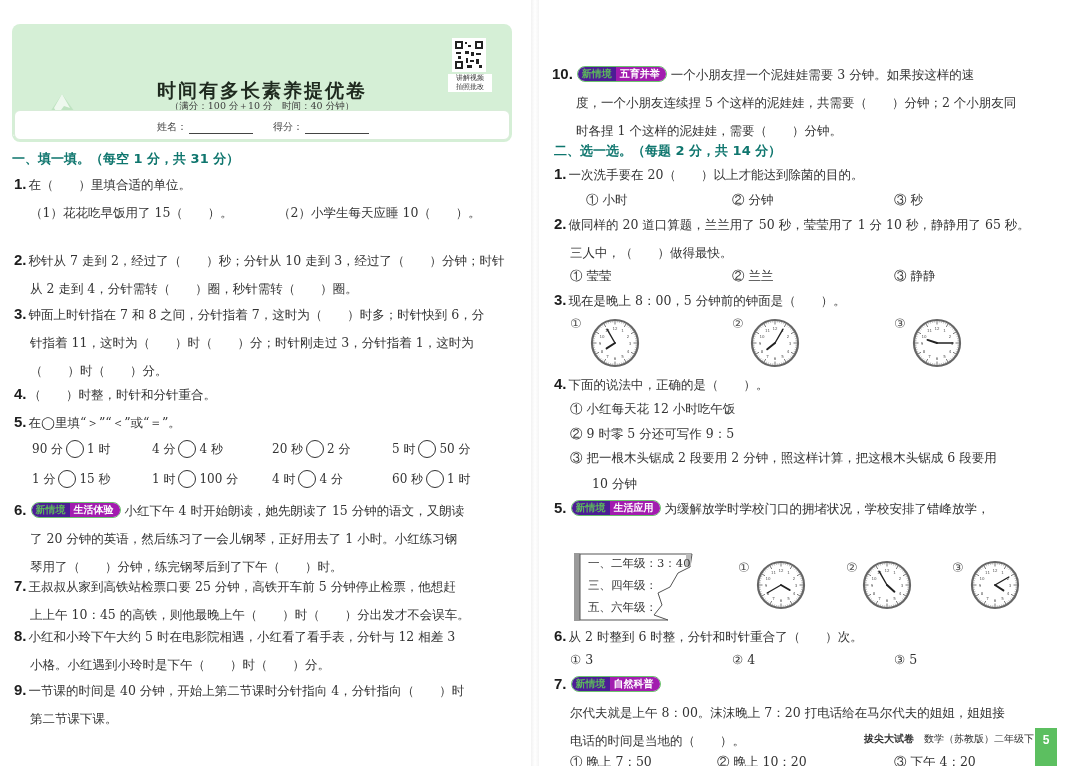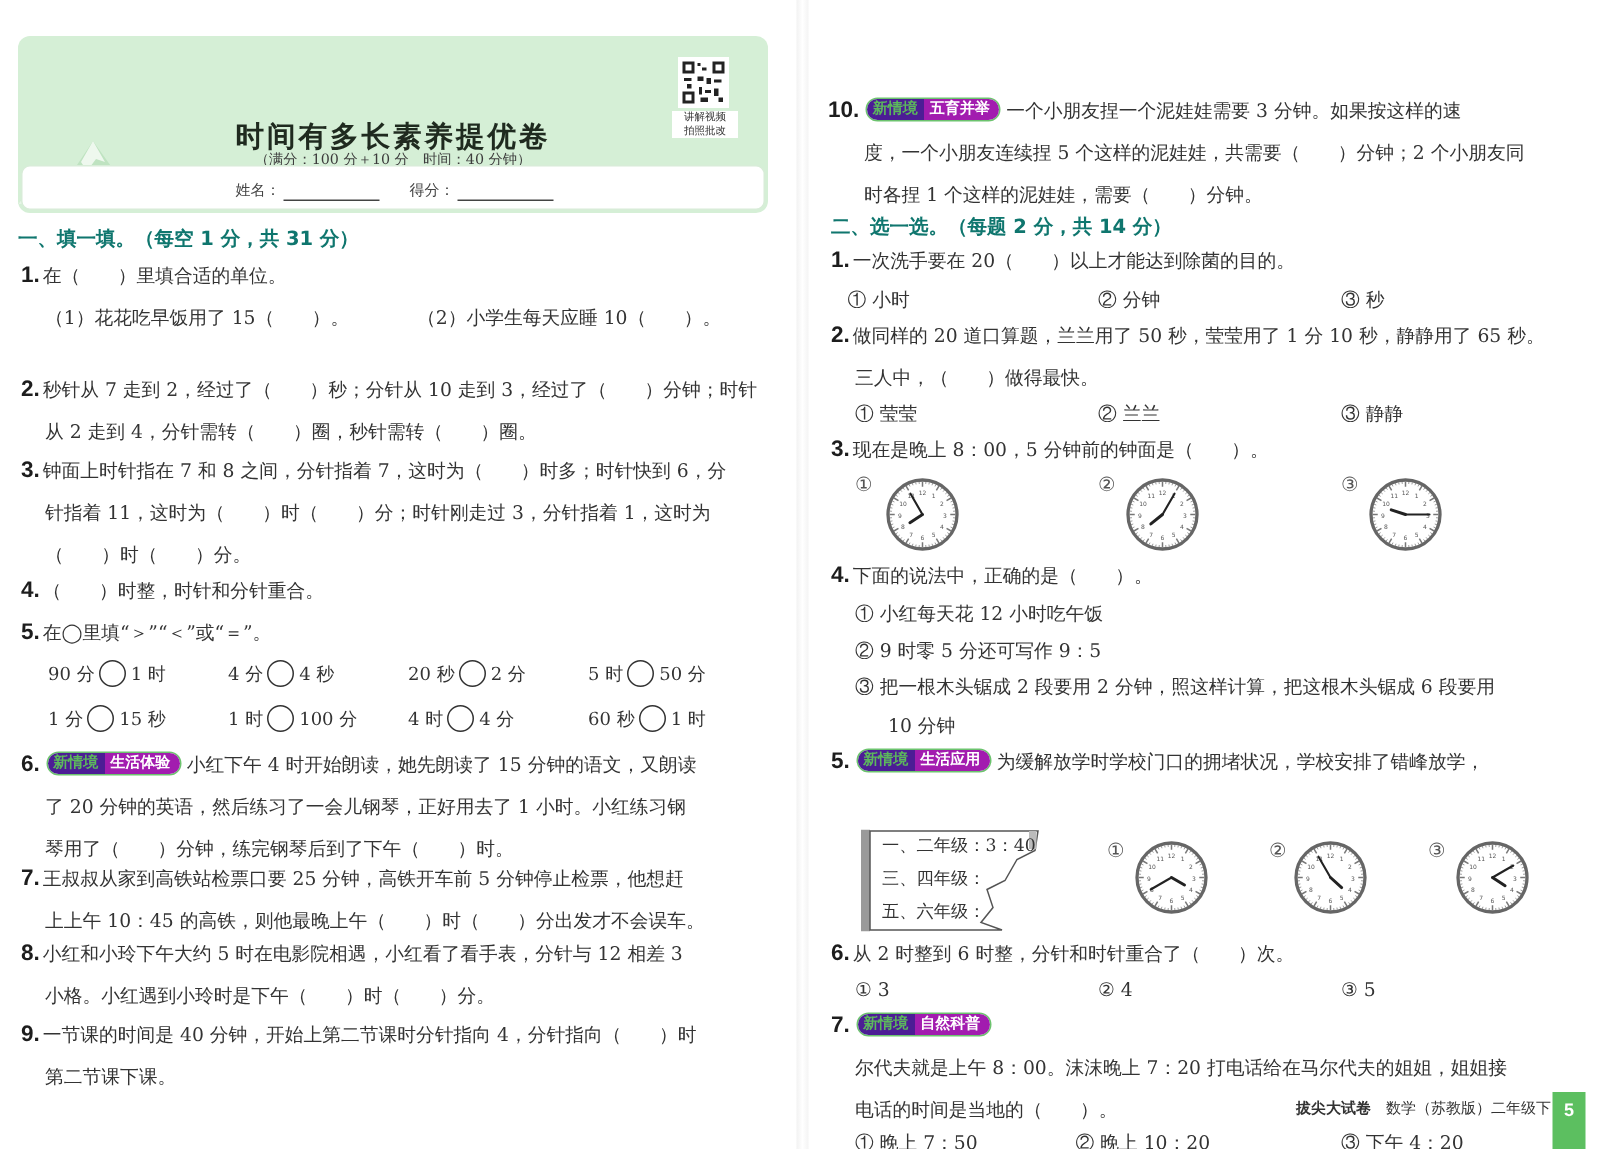--- a/index.html
+++ b/index.html
@@ -212,21 +212,21 @@
     <div class="indent" style="padding-left:24px">时各捏 1 个这样的泥娃娃，需要（　　）分钟。</div>
   </div>
 
   <div class="section-title" style="left:14px; top:94px">
     <span>二、选一选。</span><span class="pts">（每题 2 分，共 14 分）</span>
   </div>
 
   <div class="q" style="left:14px; top:112px; width:520px">
     <div><span class="qnum">1.</span><span>一次洗手要在 20（　　）以上才能达到除菌的目的。</span></div>
   </div>
-  <div class="opt" style="left:25px; top:144px">① 小时</div>
+  <div class="opt" style="left:46px; top:144px">① 小时</div>
   <div class="opt" style="left:192px; top:144px">② 分钟</div>
   <div class="opt" style="left:354px; top:144px">③ 秒</div>
 
   <div class="q" style="left:14px; top:162px; width:520px">
     <div><span class="qnum">2.</span><span>做同样的 20 道口算题，兰兰用了 50 秒，莹莹用了 1 分 10 秒，静静用了 65 秒。</span></div>
     <div class="indent">三人中，（　　）做得最快。</div>
   </div>
   <div class="opt" style="left:30px; top:220px">① 莹莹</div>
   <div class="opt" style="left:192px; top:220px">② 兰兰</div>
   <div class="opt" style="left:354px; top:220px">③ 静静</div>

